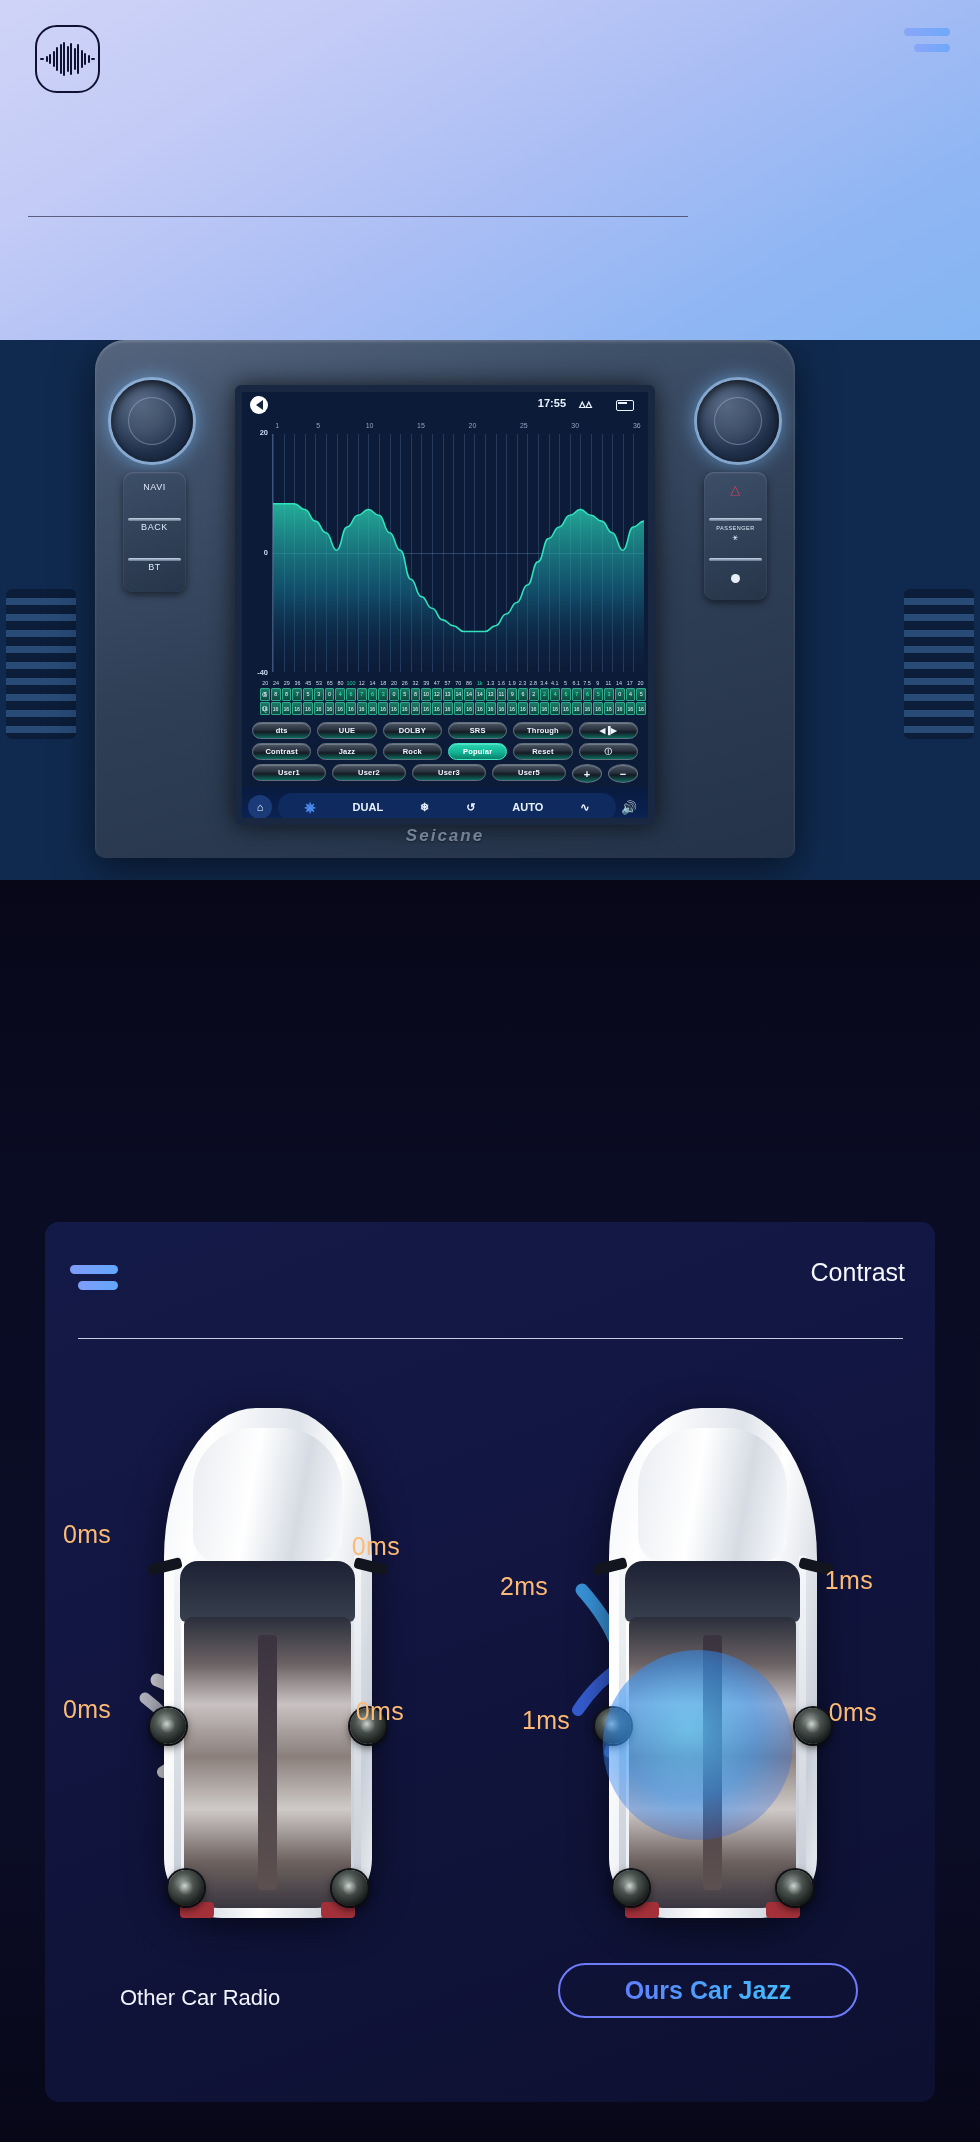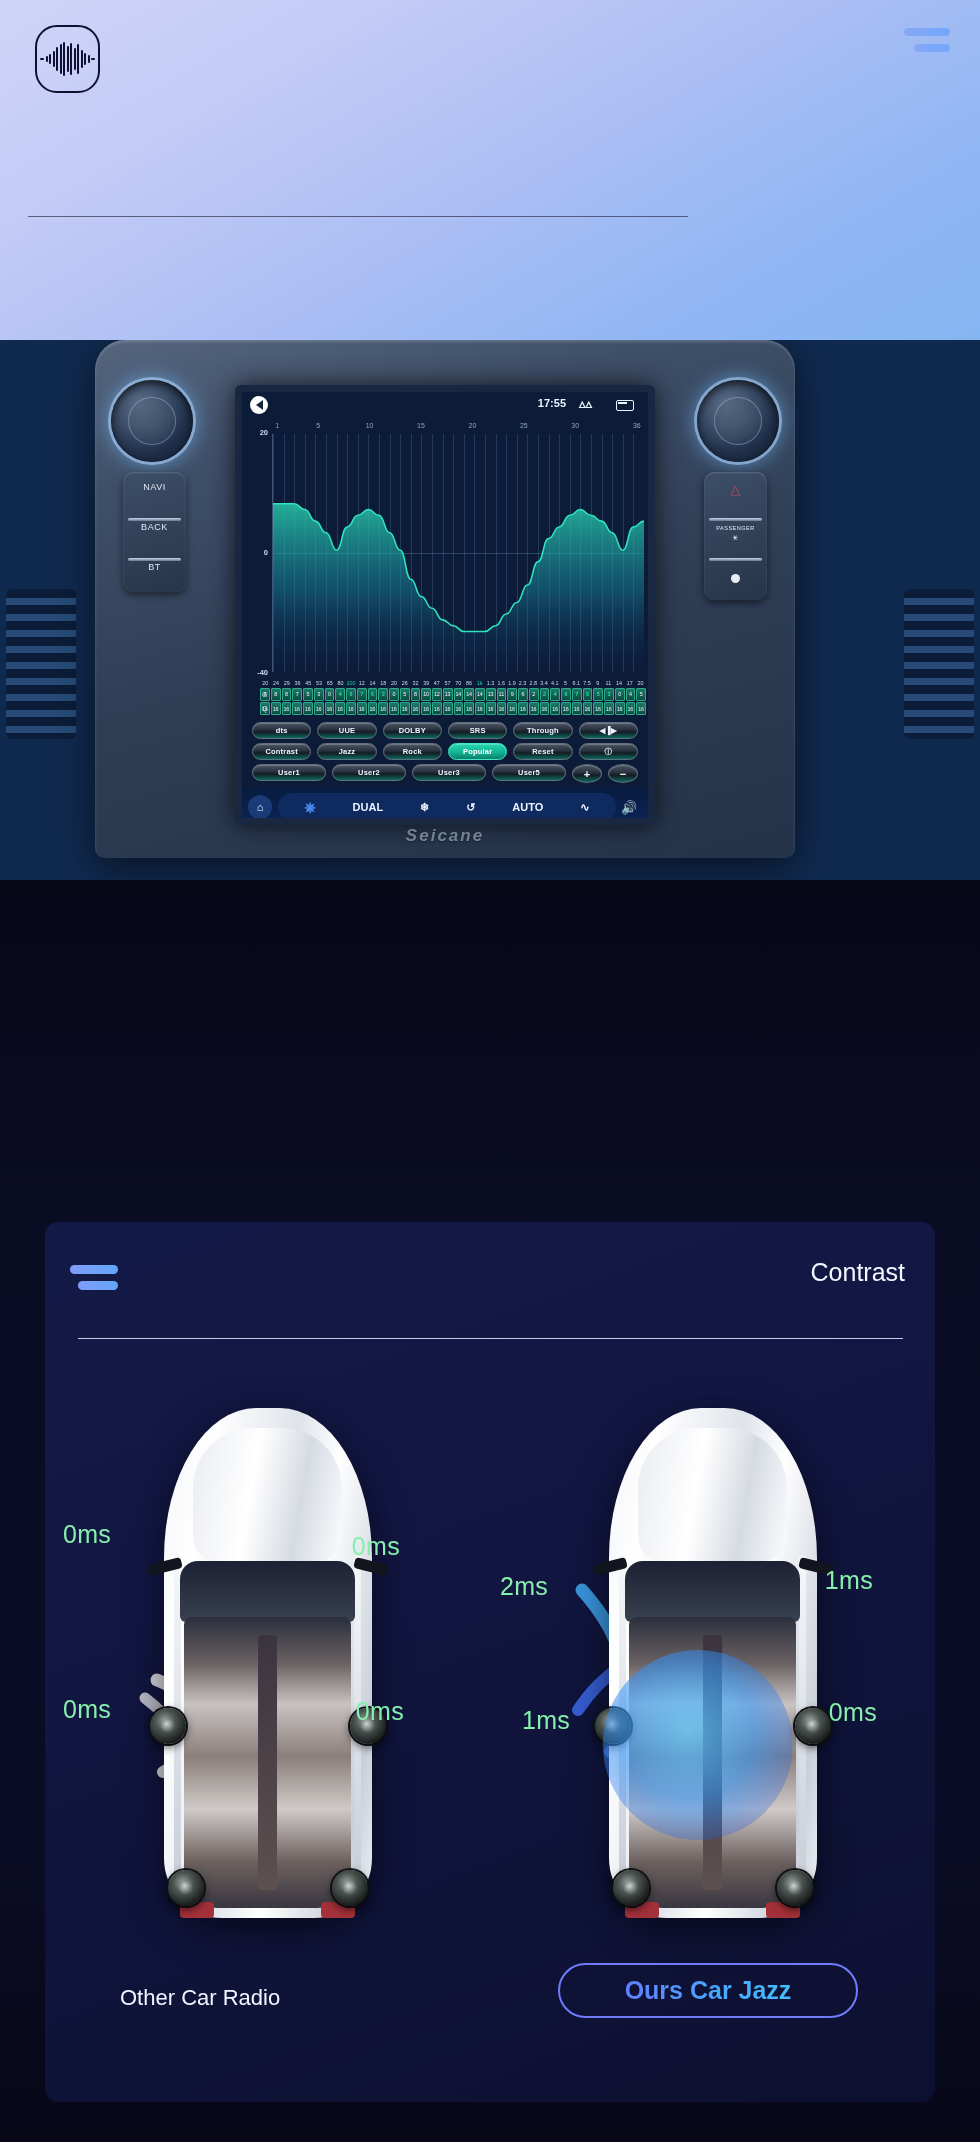--- a/index.html
+++ b/index.html
@@ -193,21 +193,21 @@
   .spk { position:absolute; width:36px; height:36px; border-radius:50%;
     background: radial-gradient(circle at 42% 36%, #9aa3a0 0%, #4c5450 32%, #1b201f 70%, #0a0d0c 100%);
     box-shadow: 0 3px 10px rgba(0,0,0,.7), 0 0 0 2px #12151a; }
   .spk::after{content:""; position:absolute; inset:11px; border-radius:50%;
     background: radial-gradient(circle at 40% 35%, #cfd6d2, #5e6763 60%, #272d2b);}
   .spk.fl { left:-14px; top:300px; }
   .spk.fr { right:-14px; top:300px; }
   .spk.rl { left:4px; bottom:12px; }
   .spk.rr { right:4px; bottom:12px; }
 
-  .ms { position:absolute; color:#86efac; font-size:25px; letter-spacing:.3px; }
+  .ms { position:absolute; color:#fdba74; font-size:25px; letter-spacing:.3px; }
   .bubble { position:absolute; left:50%; top:270px; transform:translateX(-58%);
     width:190px; height:190px; border-radius:50%;
     background: radial-gradient(circle at 45% 42%, rgba(90,200,255,.75) 0%, rgba(55,150,245,.6) 45%, rgba(40,90,220,.28) 75%, rgba(20,40,140,0) 100%);
     filter: blur(.4px); }
   .arrow-svg { position:absolute; left:0; top:0; width:445px; height:620px; pointer-events:none; }
 
   .bottom-lbl { position:absolute; top:1985px; font-size:22px; color:#f2f5ff; }
   .bottom-lbl.left { left:120px; }
   .ours-btn { position:absolute; left:558px; top:1963px; width:300px; height:55px;
     border:2px solid #6f7bfb; border-radius:30px; display:flex; align-items:center; justify-content:center;

